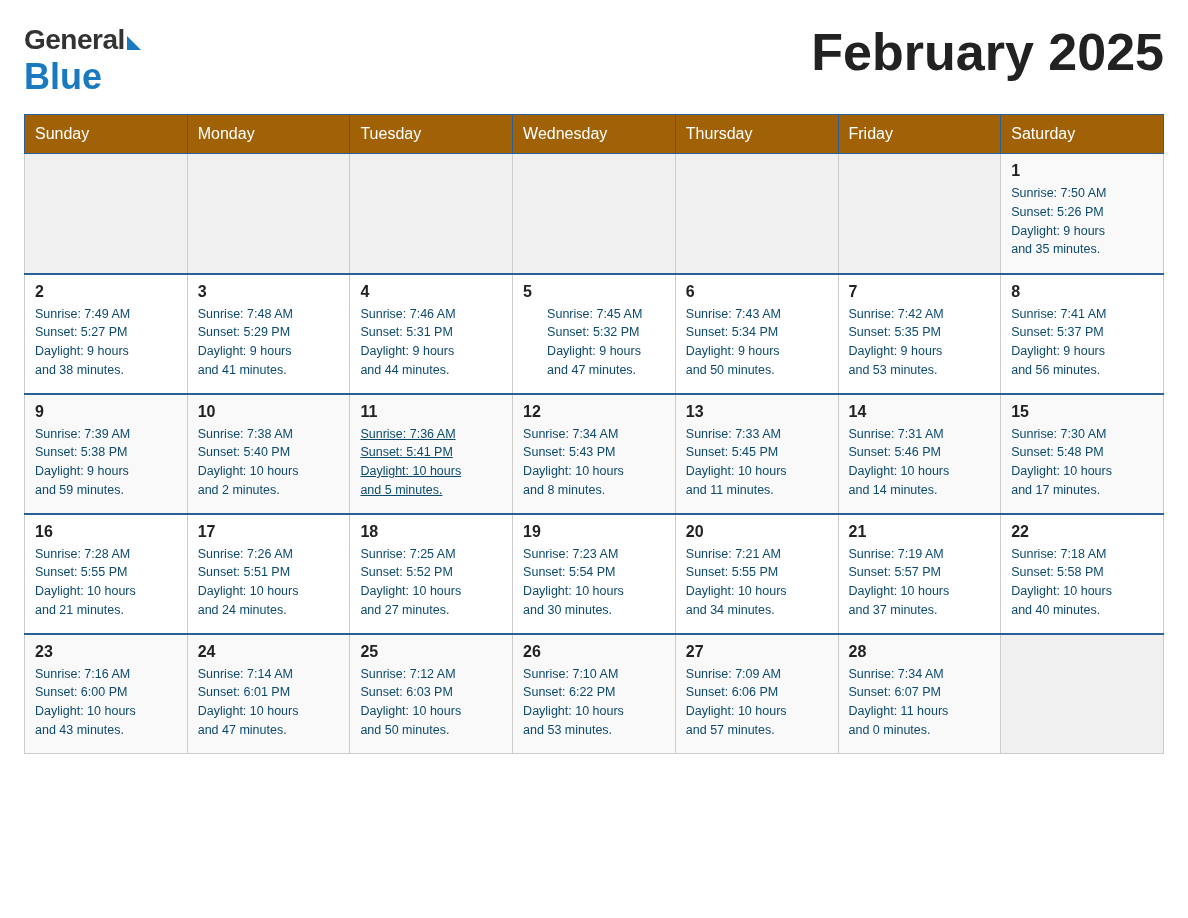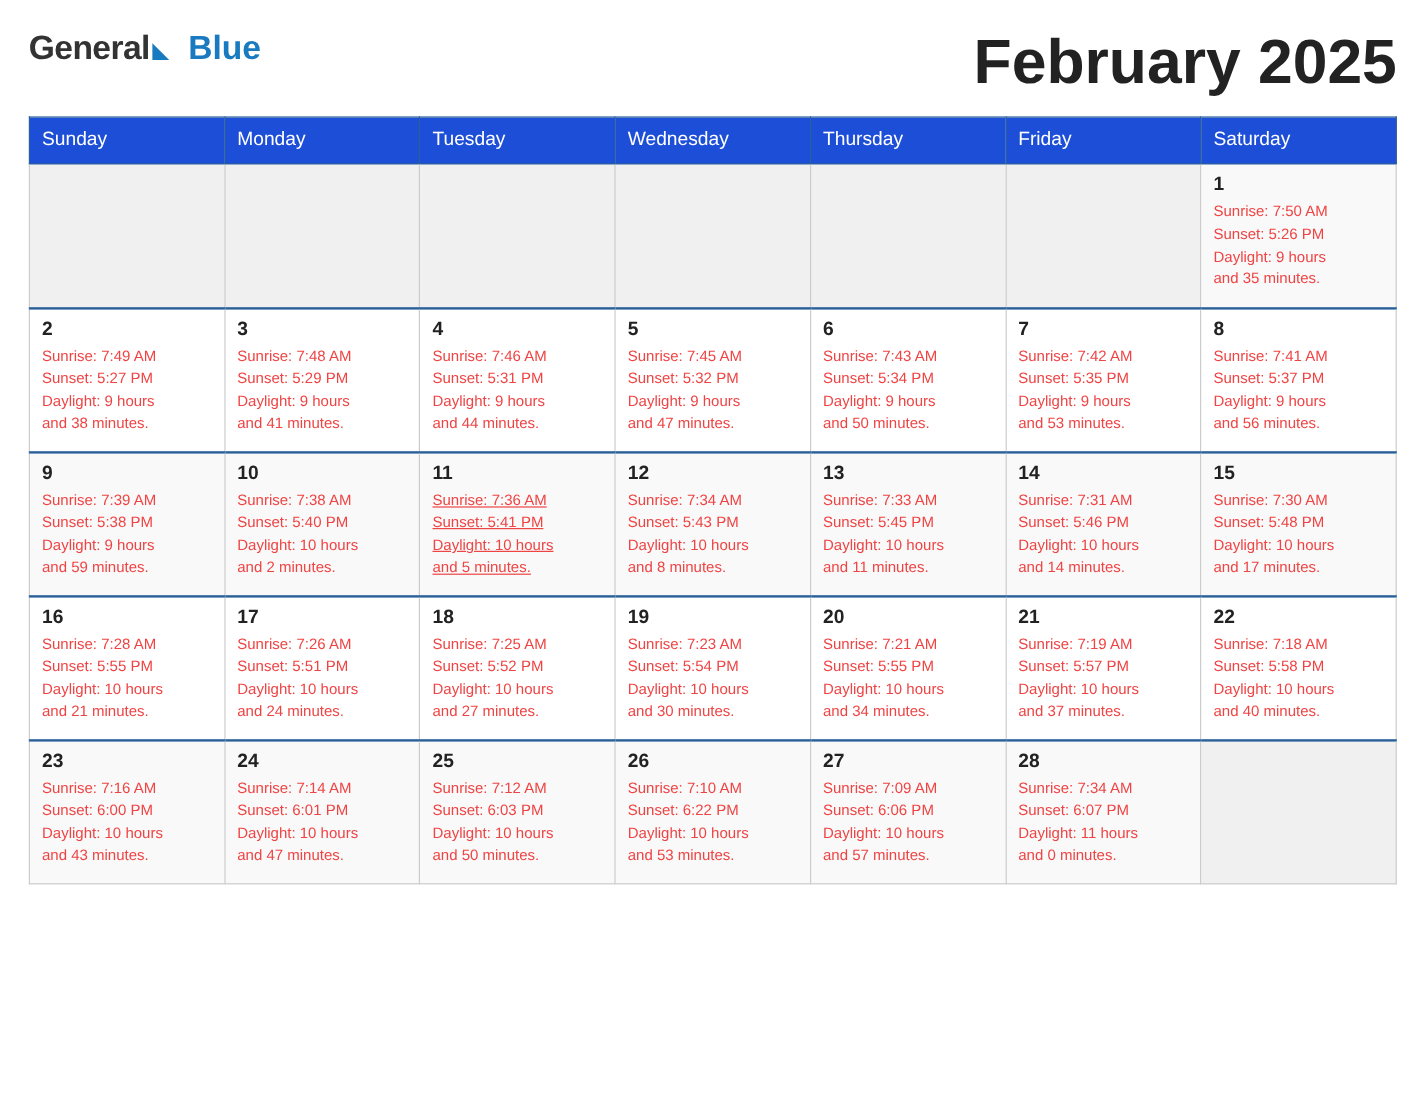--- a/index.html
+++ b/index.html
@@ -11,21 +11,21 @@
       min-height: 918px;
     }
     .header {
       display: flex;
       justify-content: space-between;
       align-items: flex-start;
       margin-bottom: 16px;
     }
     .logo {
       display: flex;
-      flex-direction: row;
+      flex-direction: column;
       align-items: flex-start;
     }
     .logo-top {
       display: flex;
       align-items: center;
     }
     .logo-general {
       font-size: 28px;
       font-weight: bold;
       color: #333;
@@ -34,45 +34,45 @@
     .logo-arrow {
       width: 0;
       height: 0;
       border-left: 14px solid #1a7abf;
       border-top: 14px solid transparent;
       border-bottom: 0px solid transparent;
       margin-left: 2px;
       margin-top: 6px;
     }
     .logo-blue {
-      font-size: 28px;
+      font-size: 36px;
       font-weight: bold;
       color: #1a7abf;
-      margin-left: 16px;
+      margin-left: 0px;
     }
     .title-section {
     }
     .calendar-title {
       font-size: 52px;
       font-weight: bold;
       color: #222;
       line-height: 1.1;
     }
     .calendar-subtitle {
       font-size: 20px;
       color: #555;
       margin-top: 4px;
     }
     .calendar-table {
       width: 100%;
       border-collapse: collapse;
       border: 1px solid #aaa;
     }
     .calendar-table th {
-      background-color: #1d4ed8;
+      background-color: #a16207;
       color: #fff;
       text-align: left;
       padding: 10px 10px;
       font-size: 16px;
       font-weight: normal;
       border: 1px solid #2a6099;
     }
     .calendar-table td {
       vertical-align: top;
       padding: 8px 10px;
@@ -89,21 +89,21 @@
       background: #fff;
     }
     .day-number {
       font-size: 16px;
       font-weight: bold;
       color: #222;
       margin-bottom: 4px;
     }
     .day-info {
       font-size: 12.5px;
-      color: #ef4444;
+      color: #0c4a6e;
       line-height: 1.5;
     }
     .empty-cell {
       background: #f0f0f0 !important;
     }
     .row-separator td {
       border-top: 2px solid #2a6099;
     }
   </style>
 </head>
@@ -167,21 +167,21 @@
         </td>
         <td>
           <div class="day-number">4</div>
           <div class="day-info" style="white-space: pre-line;">Sunrise: 7:46 AM
 Sunset: 5:31 PM
 Daylight: 9 hours
 and 44 minutes.</div>
         </td>
         <td>
           <div class="day-number">5</div>
-          <div class="day-info" style="white-space: pre-line;">Sunrise: 7:45 AM
+          <div class="day-info" style="white-space: pre-line; margin-left: 24px;">Sunrise: 7:45 AM
 Sunset: 5:32 PM
 Daylight: 9 hours
 and 47 minutes.</div>
         </td>
         <td>
           <div class="day-number">6</div>
           <div class="day-info" style="white-space: pre-line;">Sunrise: 7:43 AM
 Sunset: 5:34 PM
 Daylight: 9 hours
 and 50 minutes.</div>

